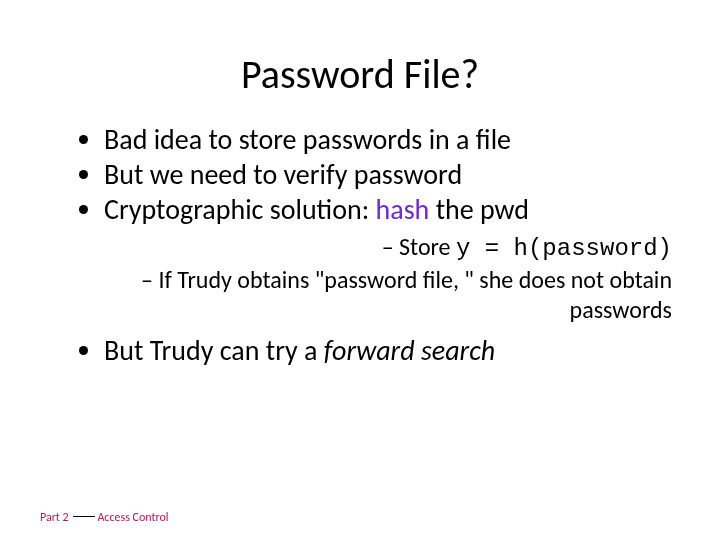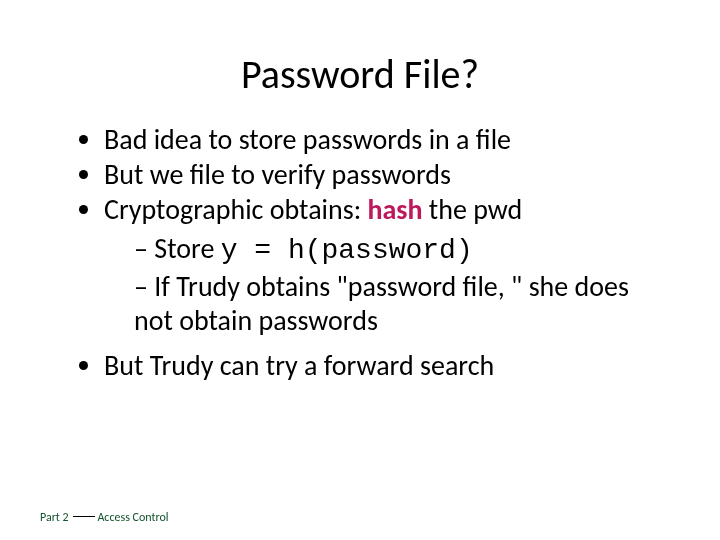--- a/index.html
+++ b/index.html
@@ -33,66 +33,68 @@
     line-height: 1.18;
   }
   ul.level1 > li {
     margin: 0 0 2px 0;
     font-weight: 400;
   }
   ul.level2 {
     list-style: none;
     margin: 6px 0 10px 0;
     padding-left: 30px;
-    font-size: 28px;
+    font-size: 24px;
     line-height: 1.22;
+    text-align: right;
   }
   ul.level2 > li {
     margin: 0 0 2px 0;
   }
   .dash::before {
     content: "– ";
   }
   .hash {
-    color: #be185d;
-    font-weight: 700;
+    color: #6d28d9;
+    font-weight: 400;
   }
   .mono {
     font-family: "Courier New", Courier, monospace;
   }
   .ital {
+    font-style: italic;
   }
   .footer {
     position: absolute;
     left: 40px;
     bottom: 16px;
     font-size: 12px;
-    color: #14532d;
+    color: #be185d;
     line-height: 1.2;
   }
   .emdash {
     display: inline-block;
     border-top: 1px solid #000;
     width: 22px;
     vertical-align: middle;
     margin: 0 2px 3px 2px;
   }
 </style>
 </head>
 <body>
 
 <div class="slide">
 
   <div class="title">Password File?</div>
 
   <ul class="level1">
     <li>Bad idea to store passwords in a file</li>
-    <li>But we file to verify passwords</li>
+    <li>But we need to verify password</li>
     <li>
-      <span>Cryptographic obtains: </span><span class="hash">hash</span><span> the pwd</span>
+      <span>Cryptographic solution: </span><span class="hash">hash</span><span> the pwd</span>
       <ul class="level2">
         <li class="dash">
           <span>Store </span><span class="mono">y = h(password)</span>
         </li>
         <li class="dash">If Trudy obtains "password file, " she does not obtain passwords</li>
       </ul>
     </li>
     <li>
       <span>But Trudy can try a </span><span class="ital">forward search</span>
     </li>

